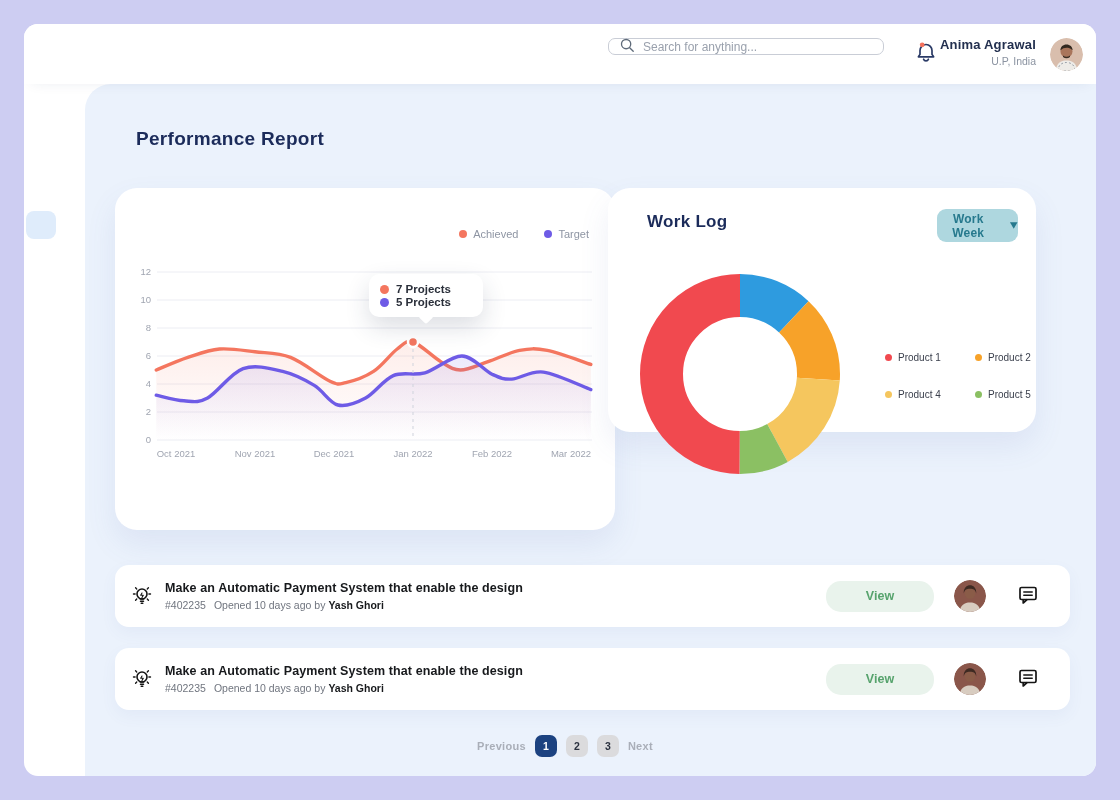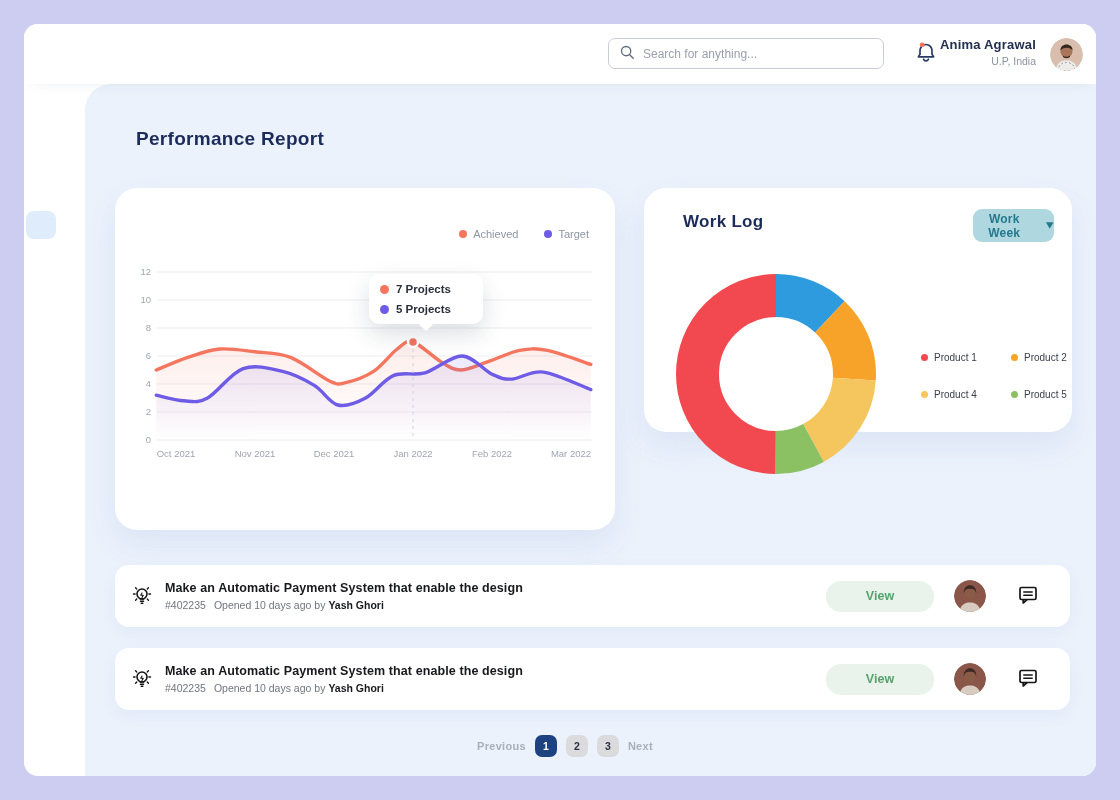--- a/index.html
+++ b/index.html
@@ -4,21 +4,21 @@
 <style>
   * { margin:0; padding:0; box-sizing:border-box; }
   html,body { width:1120px; height:800px; }
   body { background:#CDCDF2; position:relative; font-family:"Liberation Sans", sans-serif; overflow:hidden; }
 
   .window { position:absolute; inset:24px; background:#fff; border-radius:14px; overflow:hidden; }
 
   
   .topbar { position:absolute; top:0; left:0; right:0; height:60px; background:#fff; z-index:6;
             box-shadow:0 6px 14px -8px rgba(30,50,100,.10); }
-  .search-bar { position:absolute; left:584px; top:14px; width:276px; height:31px; border:1px solid #C9CDD6;
+  .search-bar { position:absolute; left:584px; top:14px; width:276px; height:17px; border:1px solid #C9CDD6;
                 border-radius:7px; background:#fff; display:flex; align-items:center; padding:0 10px; gap:8px; }
   .search-bar input { border:none; outline:none; flex:1; font-size:12px; color:#333; background:transparent;
                       font-family:"Liberation Sans", sans-serif; }
   .search-bar input::placeholder { color:#9AA1AD; }
   .bell-btn { position:absolute; left:888px; top:16px; width:28px; height:28px; background:none; border:none; cursor:pointer; }
   .user-info { position:absolute; left:880px; top:13px; width:132px; text-align:right; }
   .user-name { font-size:13px; font-weight:700; color:#23304F; letter-spacing:.2px; }
   .user-loc  { font-size:10.5px; color:#8B93A1; margin-top:3px; }
   .avatar-top { position:absolute; left:1026px; top:14px; width:33px; height:33px; border-radius:50%; overflow:hidden; cursor:pointer; border:none; background:none; padding:0; }
 
@@ -35,25 +35,25 @@
   .lc-legend { position:absolute; right:26px; top:40px; display:flex; gap:26px; align-items:flex-start; z-index:3; }
   .lc-item { display:flex; align-items:center; gap:6px; font-size:11px; color:#8E95A3; }
   .lc-dot { width:8px; height:8px; border-radius:50%; display:inline-block; }
   .chart-card svg { position:absolute; left:0; top:0; }
 
   .tooltip { position:absolute; left:254px; top:86px; width:114px; background:#fff; border-radius:10px;
              box-shadow:0 10px 24px rgba(40,50,80,.16); padding:9px 11px; z-index:4; }
   .tooltip:after { content:''; position:absolute; left:50%; bottom:-5px; width:11px; height:11px; background:#fff;
                    transform:translateX(-50%) rotate(45deg); border-radius:2px; }
   .tt-row { display:flex; align-items:center; gap:7px; font-size:11.5px; font-weight:600; color:#2A2F3A; }
-  .tt-row + .tt-row { margin-top:8px; }
+  .tt-row + .tt-row { margin-top:1px; }
   .tt-dot { width:9px; height:9px; border-radius:50%; display:inline-block; flex:none; }
 
   
-  .worklog-card { left:559px; top:104px; width:428px; height:244px; }
+  .worklog-card { left:523px; top:104px; width:428px; height:244px; }
   .wl-title { position:absolute; left:39px; top:24px; font-size:17px; font-weight:600; color:#1B2B5A; letter-spacing:.3px; }
   .week-btn { position:absolute; left:329px; top:21px; width:81px; height:33px; border:none; border-radius:9px;
               background:#AED7DF; color:#26798D; font-size:12px; font-weight:700; letter-spacing:.2px;
               display:flex; align-items:center; justify-content:center; gap:9px; cursor:pointer;
               font-family:"Liberation Sans", sans-serif; }
   .donut-wrap { position:absolute; left:32px; top:86px; width:200px; height:200px; }
   .dl-legend { position:absolute; left:277px; top:164px; display:grid; grid-template-columns:64px 64px; row-gap:11px; column-gap:0;gap:26px; }
   .dl-item { display:flex; align-items:center; gap:6px; font-size:10px; color:#3A3F4C; }
   .dl-dot { width:7px; height:7px; border-radius:50%; display:inline-block; flex:none; }
 

